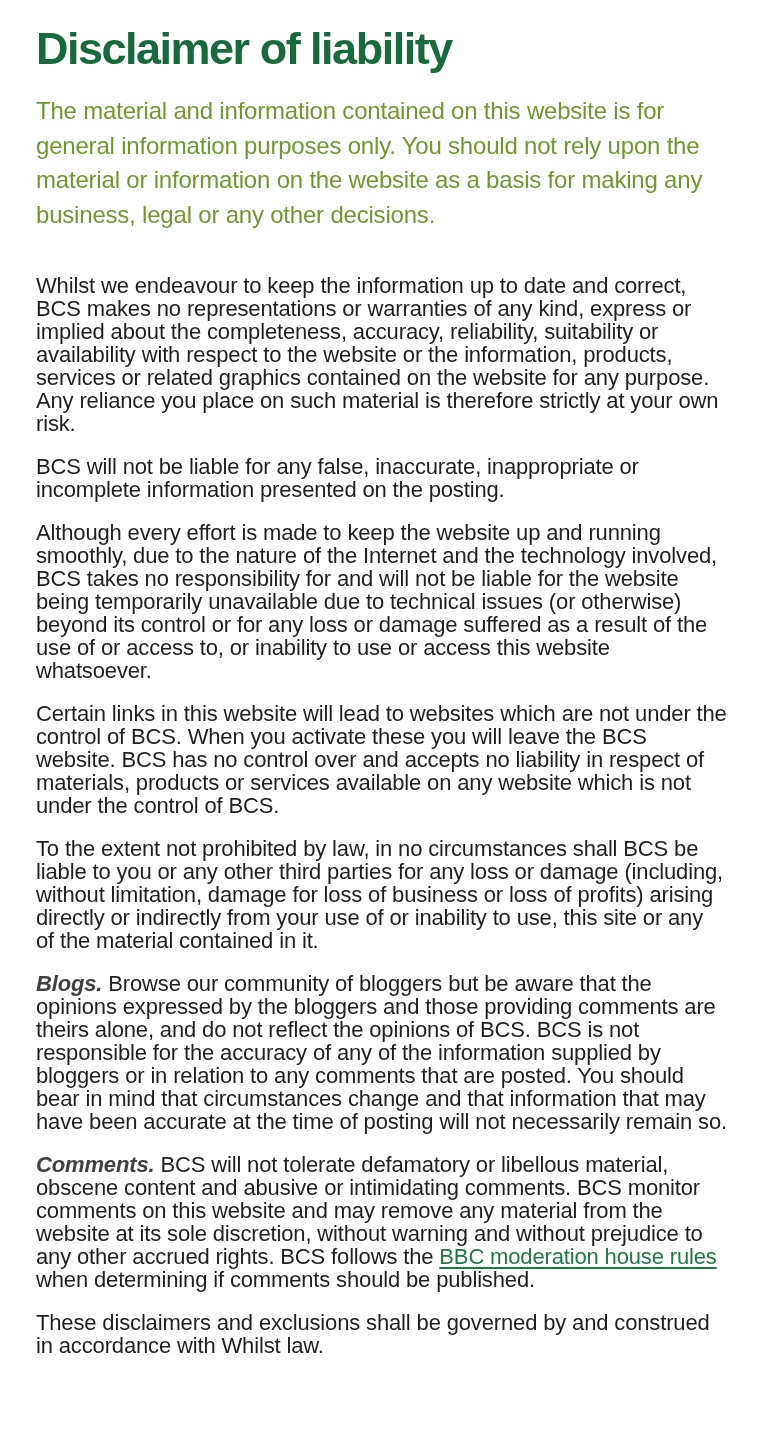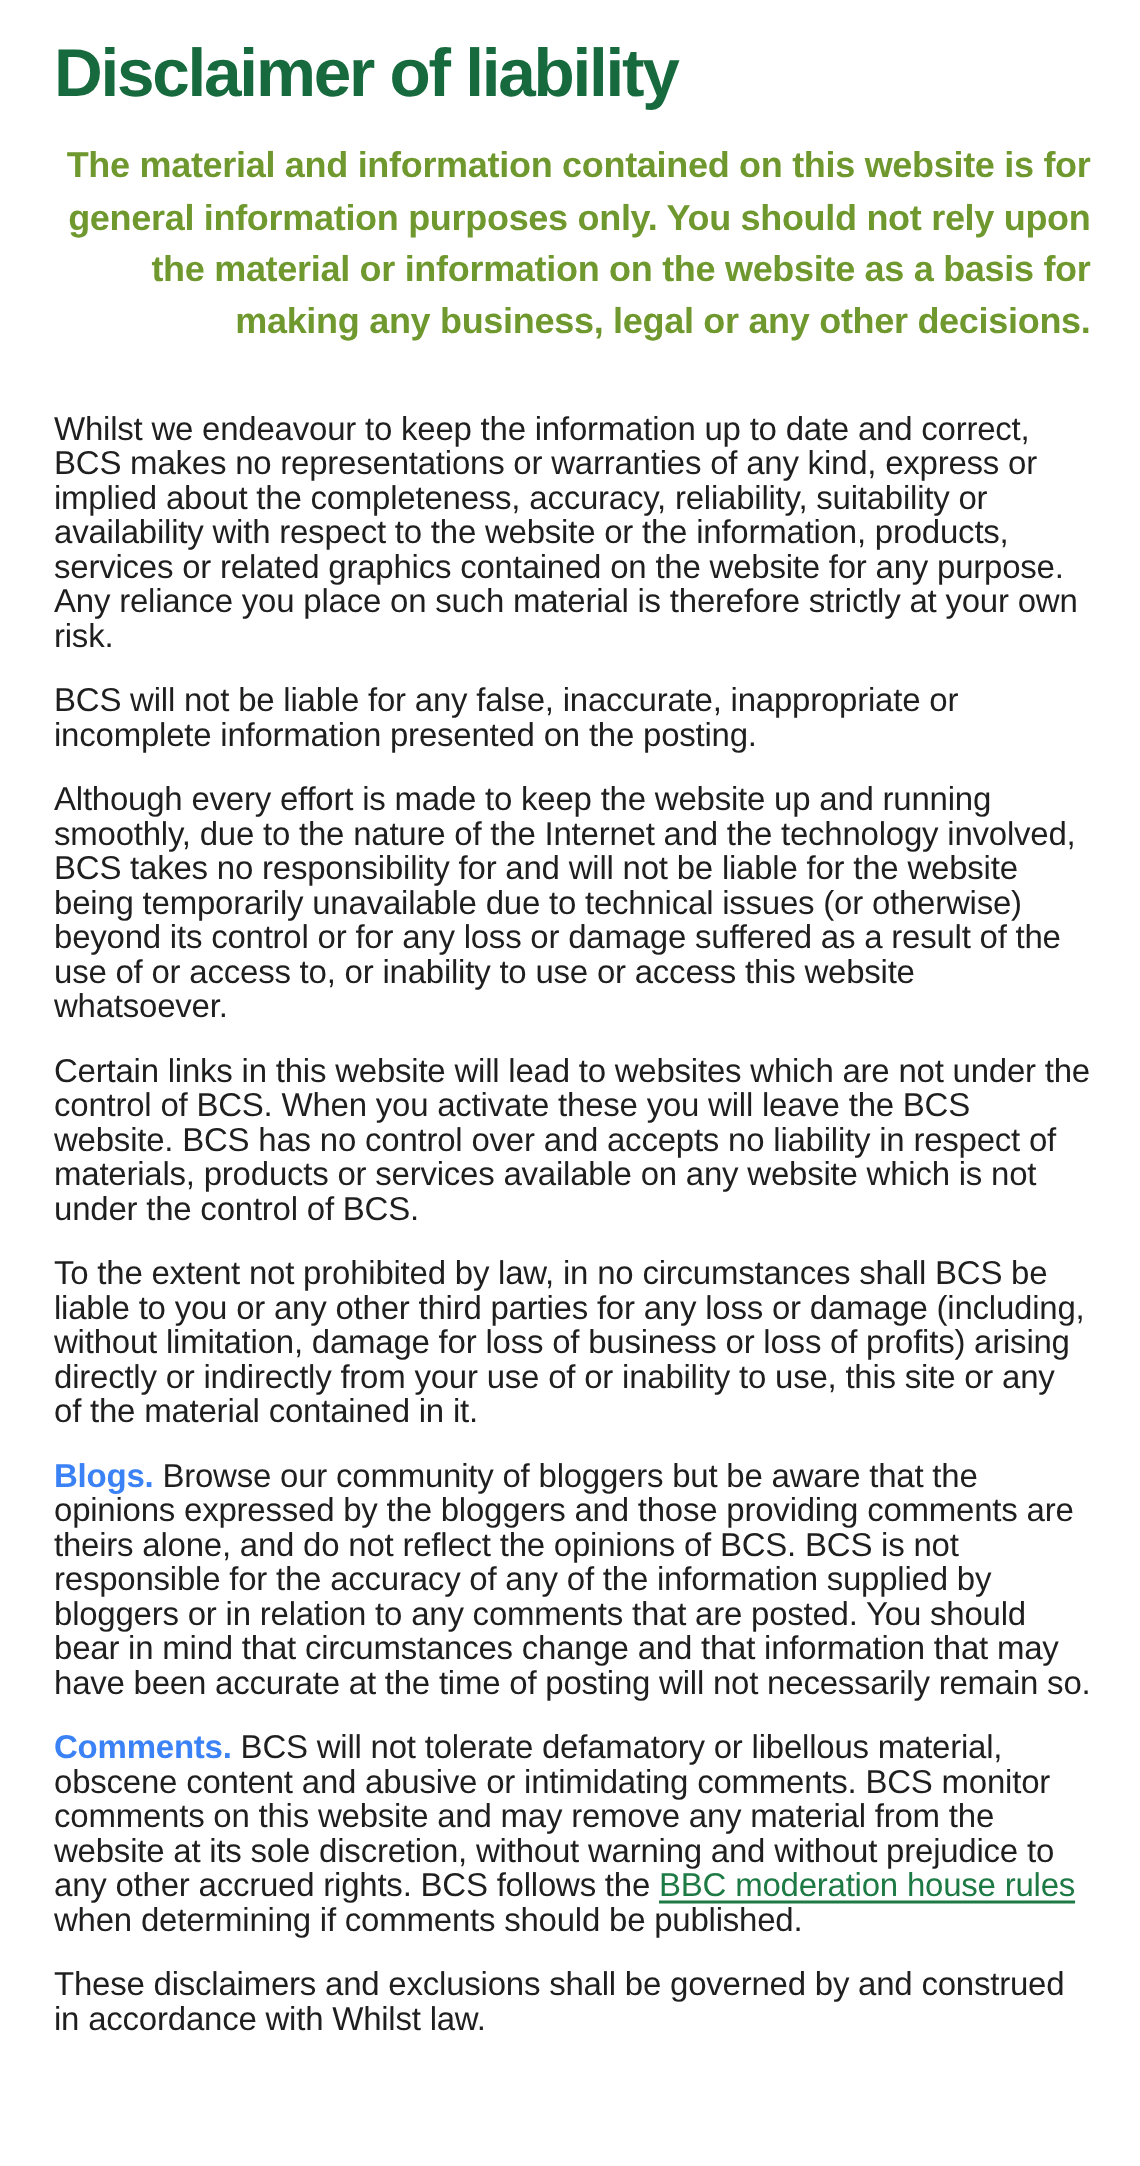--- a/index.html
+++ b/index.html
@@ -20,38 +20,38 @@
     font-size: 45px;
     line-height: 1.12;
     font-weight: 700;
     letter-spacing: -1.5px;
     color: #176a3d;
   }
   .lede {
     margin: 0 0 42px 0;
     font-size: 24px;
     line-height: 34.5px;
-    font-weight: 700;
+    font-weight: 400;
     letter-spacing: -0.2px;
     color: #6f982f;
-    text-align: right;
   }
   .body-copy p {
     margin: 0 0 20px 0;
     font-size: 22px;
     line-height: 23px;
     letter-spacing: -0.15px;
     color: #1f1f1f;
   }
   .body-copy p:last-child {
     margin-bottom: 0;
   }
   .body-copy strong {
     font-weight: 700;
-    color: #3b82f6;
+    color: #404040;
+    font-style: italic;
   }
   a.green-link {
     color: #1e7a44;
     text-decoration: underline;
     text-decoration-thickness: 1.5px;
     text-underline-offset: 3px;
     cursor: pointer;
   }
 </style>
 </head>

